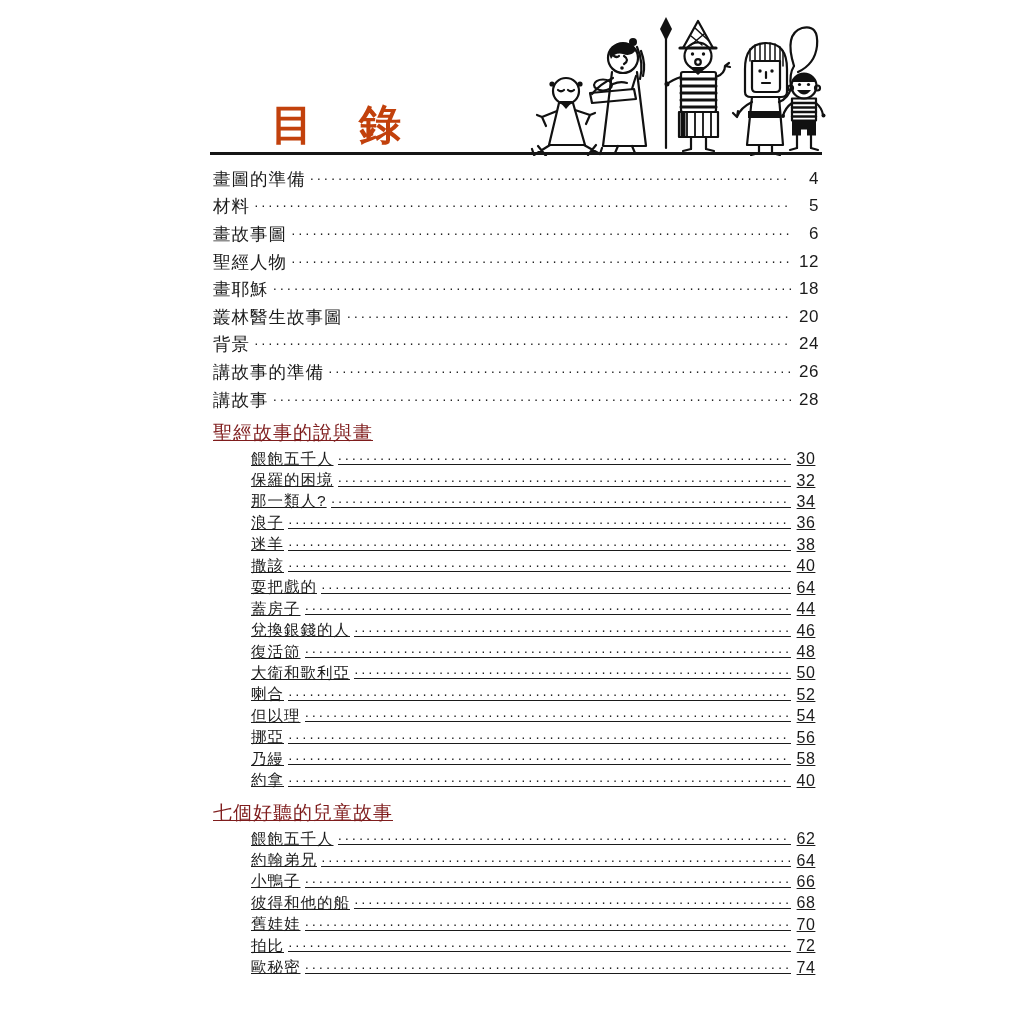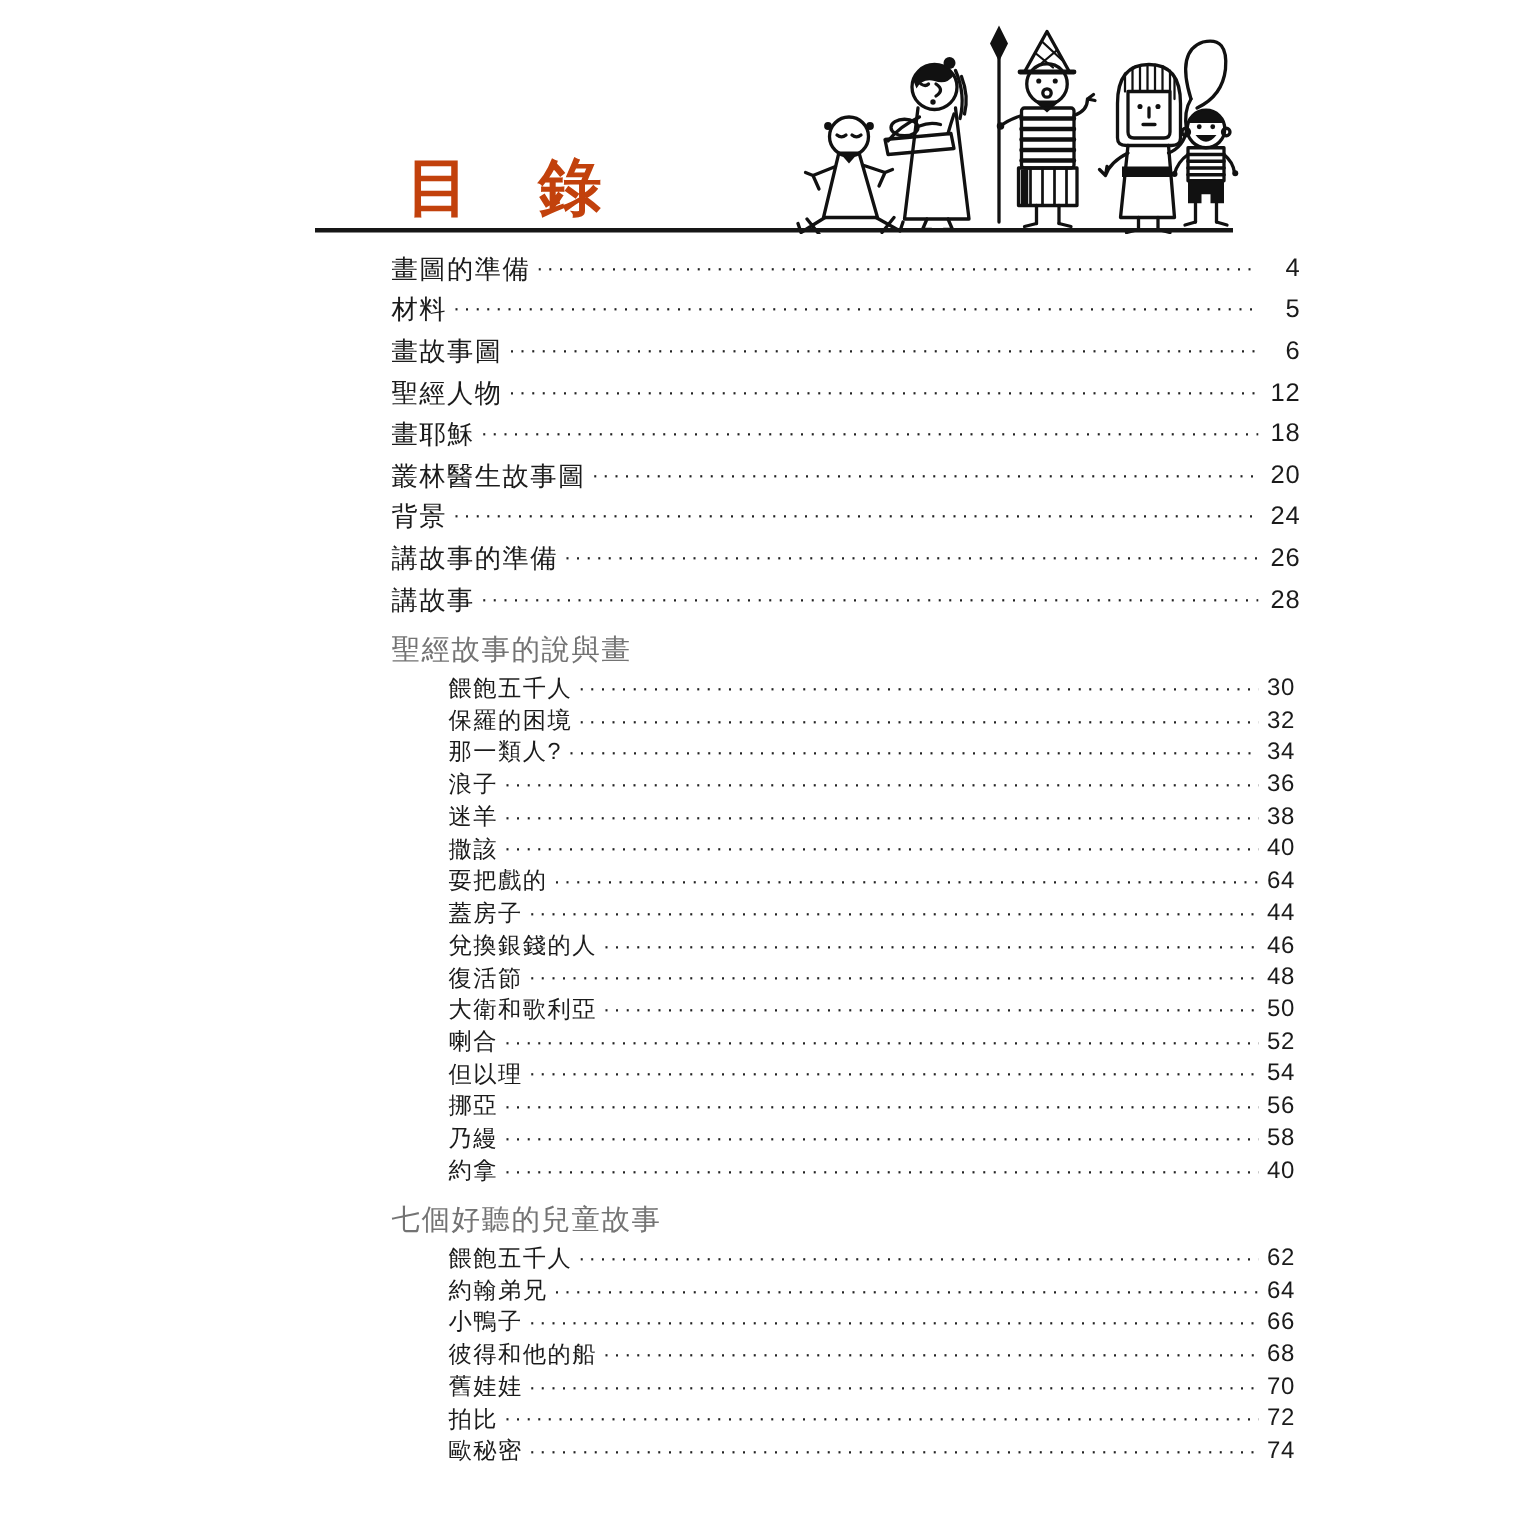--- a/index.html
+++ b/index.html
@@ -19,28 +19,28 @@
     white-space:pre; letter-spacing:2px;
   }
 
   .rule {
     position:absolute; left:210px; top:152px;
     width:612px; height:3px; background:#161616;
   }
 
   .figures { position:absolute; left:526px; top:14px; width:300px; height:142px; }
 
-  #toc { position:absolute; left:213px; top:165px; width:606px;margin-left:48px; }
+  #toc { position:absolute; left:213px; top:165px; width:606px; }
 
   .row {
     display:flex; align-items:center;
     height:27.6px; font-size:17.5px; letter-spacing:1px; color:#1b1b1b;
   }
-  .row.sub  { height:21.45px; font-size:15.5px; padding-left:38px; }
-  .row.header { height:30px; font-size:19px; margin-top:5px; font-weight:400; color:#737373; }
+  .row.sub  { height:21.45px; font-size:15.5px; padding-left:38px;text-decoration:underline; }
+  .row.header { height:30px; font-size:19px; margin-top:5px; font-weight:400; color:#7f1d1d;text-decoration:underline; }
   .row.header.second { margin-top:7px; }
 
   .lbl { flex:0 0 auto; white-space:nowrap; }
   .dots {
     flex:1 1 auto; overflow:hidden; white-space:nowrap;
     font-size:14px; letter-spacing:2.4px; color:#222;
     margin:0 2px 0 4px; transform:translateY(-1px);
   }
   .pg { flex:0 0 auto; min-width:26px; text-align:right; font-size:17px; letter-spacing:0.5px; }
   .row.sub .pg { font-size:16px;text-align:center; }

